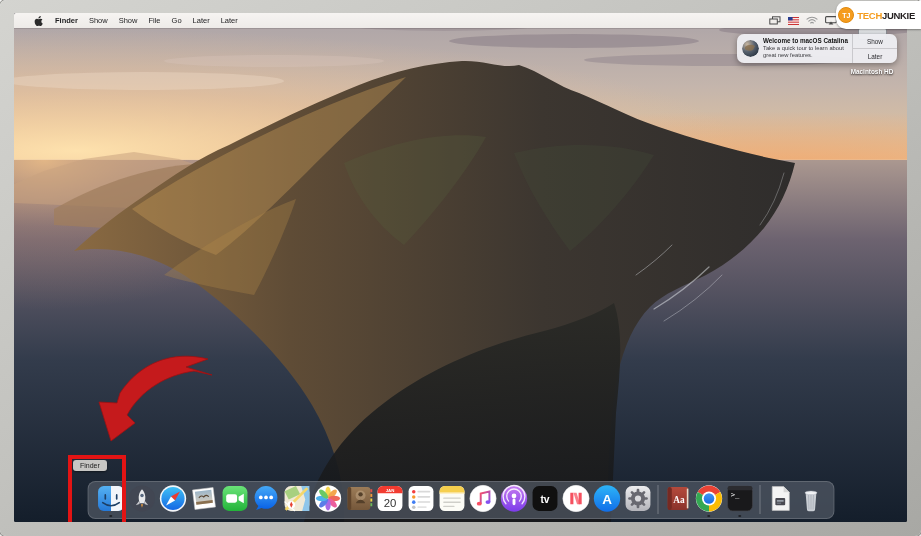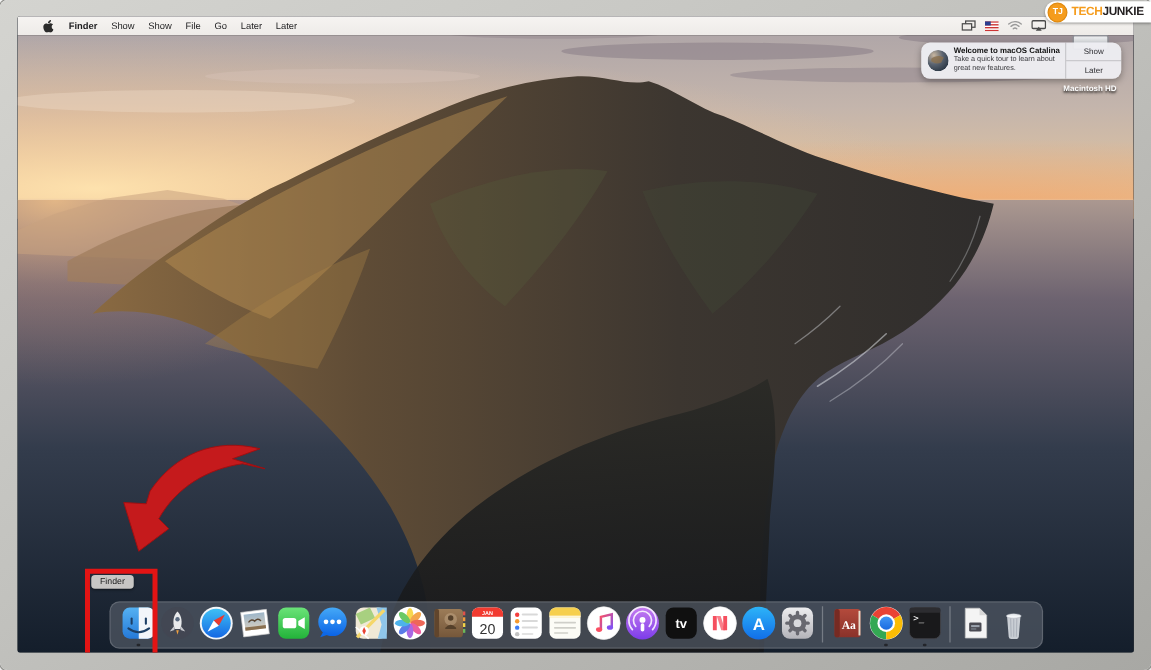--- a/index.html
+++ b/index.html
@@ -15,21 +15,21 @@
   
   .menubar{position:absolute;left:0;top:0;width:100%;height:15px;
     background:linear-gradient(#f6f4f2,#eeebe8);box-shadow:0 .5px 0 rgba(0,0,0,.22);
     display:flex;align-items:center;padding-left:20px;box-sizing:border-box;z-index:6;}
   .menubar .apple{margin-right:12px;display:flex;align-items:center;cursor:default;}
   .menu-item{font-size:7.5px;color:#1d1d1f;margin-right:11px;white-space:nowrap;}
   .menu-item.active{font-weight:bold;}
   .status{position:absolute;right:70px;top:0;height:15px;display:flex;align-items:center;gap:7px;}
 
   
-  .tj{position:absolute;right:0;top:1px;height:17px;background:#fff;z-index:40;
+  .tj{position:absolute;right:0;top:1px;height:28px;background:#fff;z-index:40;
     border-radius:10px 0 0 10px;display:flex;align-items:center;padding:0 6px 0 2px;
     box-shadow:0 1px 2px rgba(0,0,0,.35);}
   .tj-circle{width:14px;height:14px;border-radius:50%;background:#f59c1d;color:#fff;
     font-size:7px;font-weight:bold;display:flex;align-items:center;justify-content:center;
     margin-right:3px;border:1px solid #e08a10;}
   .tj-word{font-size:9.5px;font-weight:bold;letter-spacing:-0.3px;}
   .tj-word .p1{color:#f59c1d;} .tj-word .p2{color:#231f20;}
 
   
   .notif{position:absolute;left:723px;top:21px;width:160px;height:29px;z-index:8;

